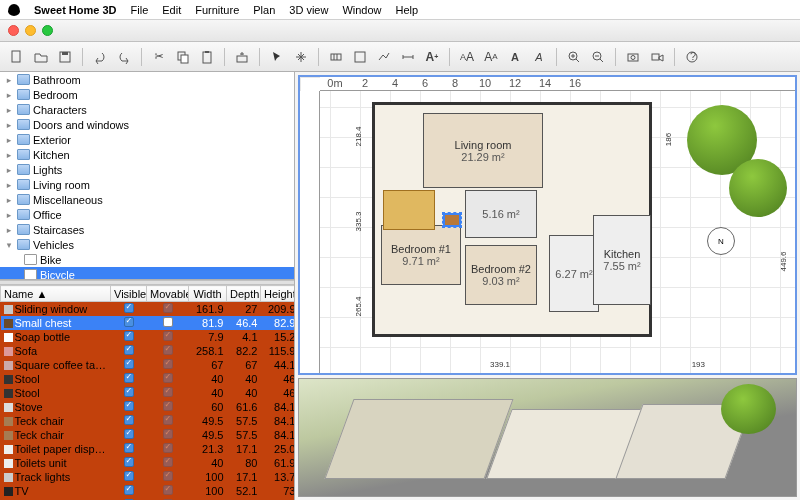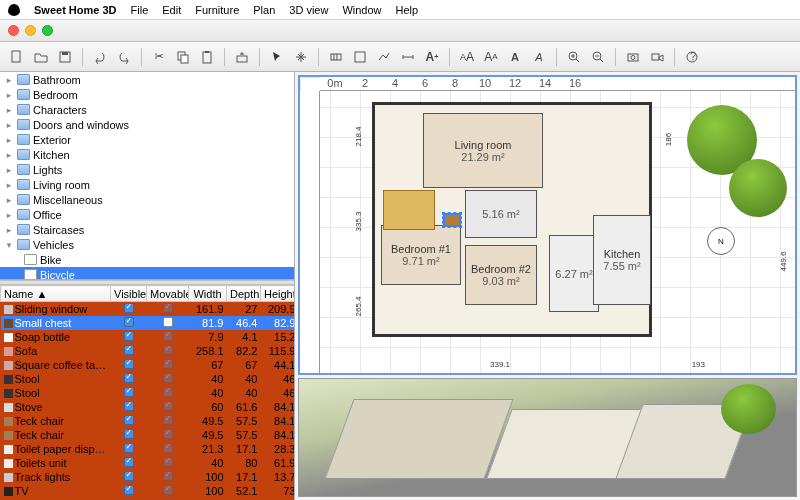--- a/index.html
+++ b/index.html
@@ -376,21 +376,21 @@
               <td class="num">49.5</td>
               <td class="num">57.5</td>
               <td class="num">84.1</td>
             </tr>
             <tr>
               <td><span class="swatch" style="background:#eee"></span>Toilet paper dispe...</td>
               <td class="c"><span class="ck on"></span></td>
               <td class="c"><span class="ck on dim"></span></td>
               <td class="num">21.3</td>
               <td class="num">17.1</td>
-              <td class="num">28.3</td>
+              <td class="num">25.0</td>
             </tr>
             <tr>
               <td><span class="swatch" style="background:#eee"></span>Toilets unit</td>
               <td class="c"><span class="ck on"></span></td>
               <td class="c"><span class="ck on dim"></span></td>
               <td class="num">40</td>
               <td class="num">80</td>
               <td class="num">61.9</td>
             </tr>
             <tr>

